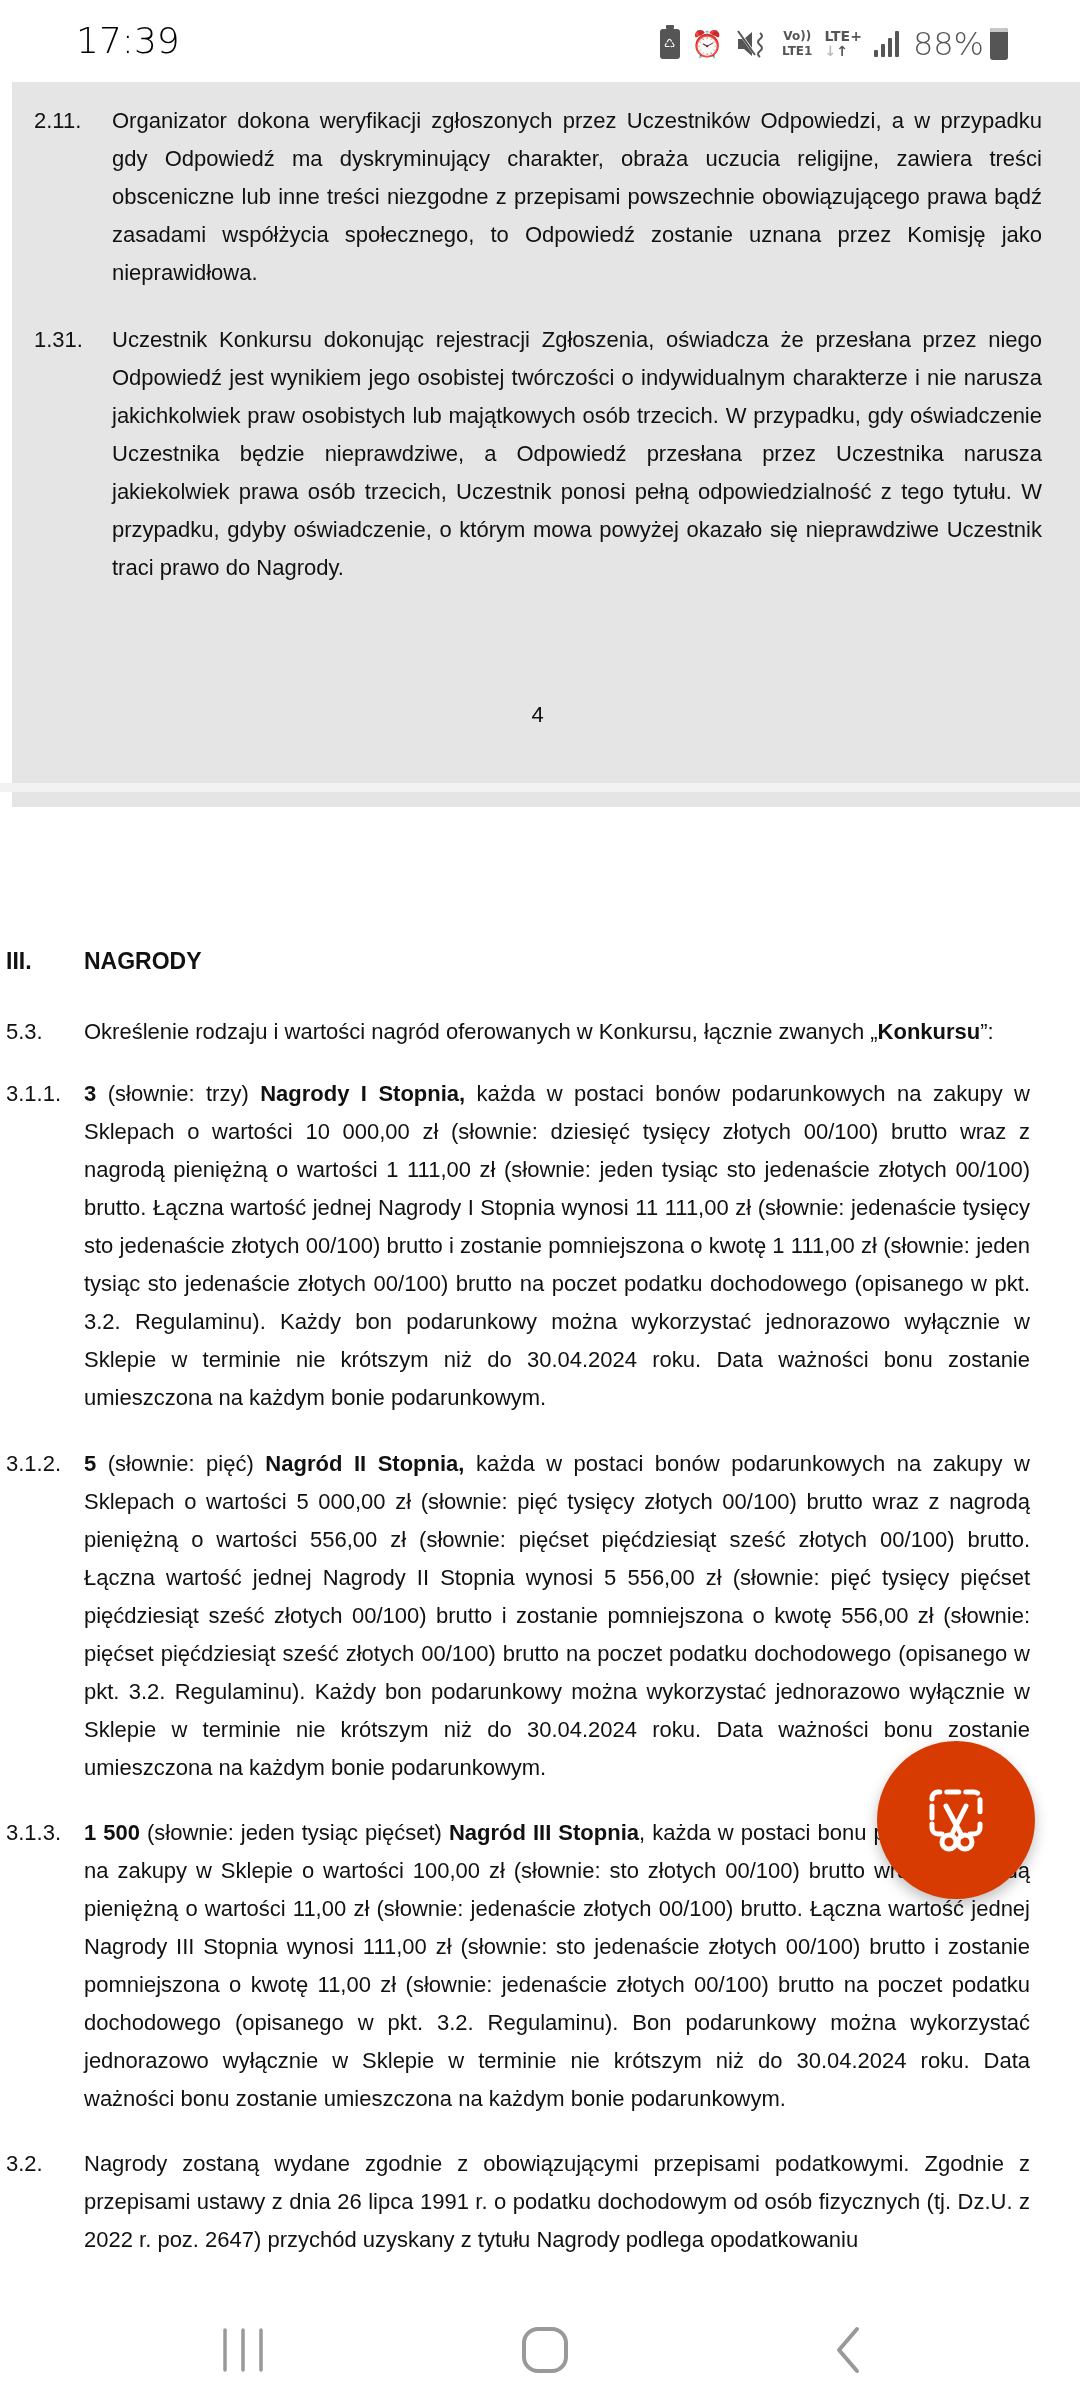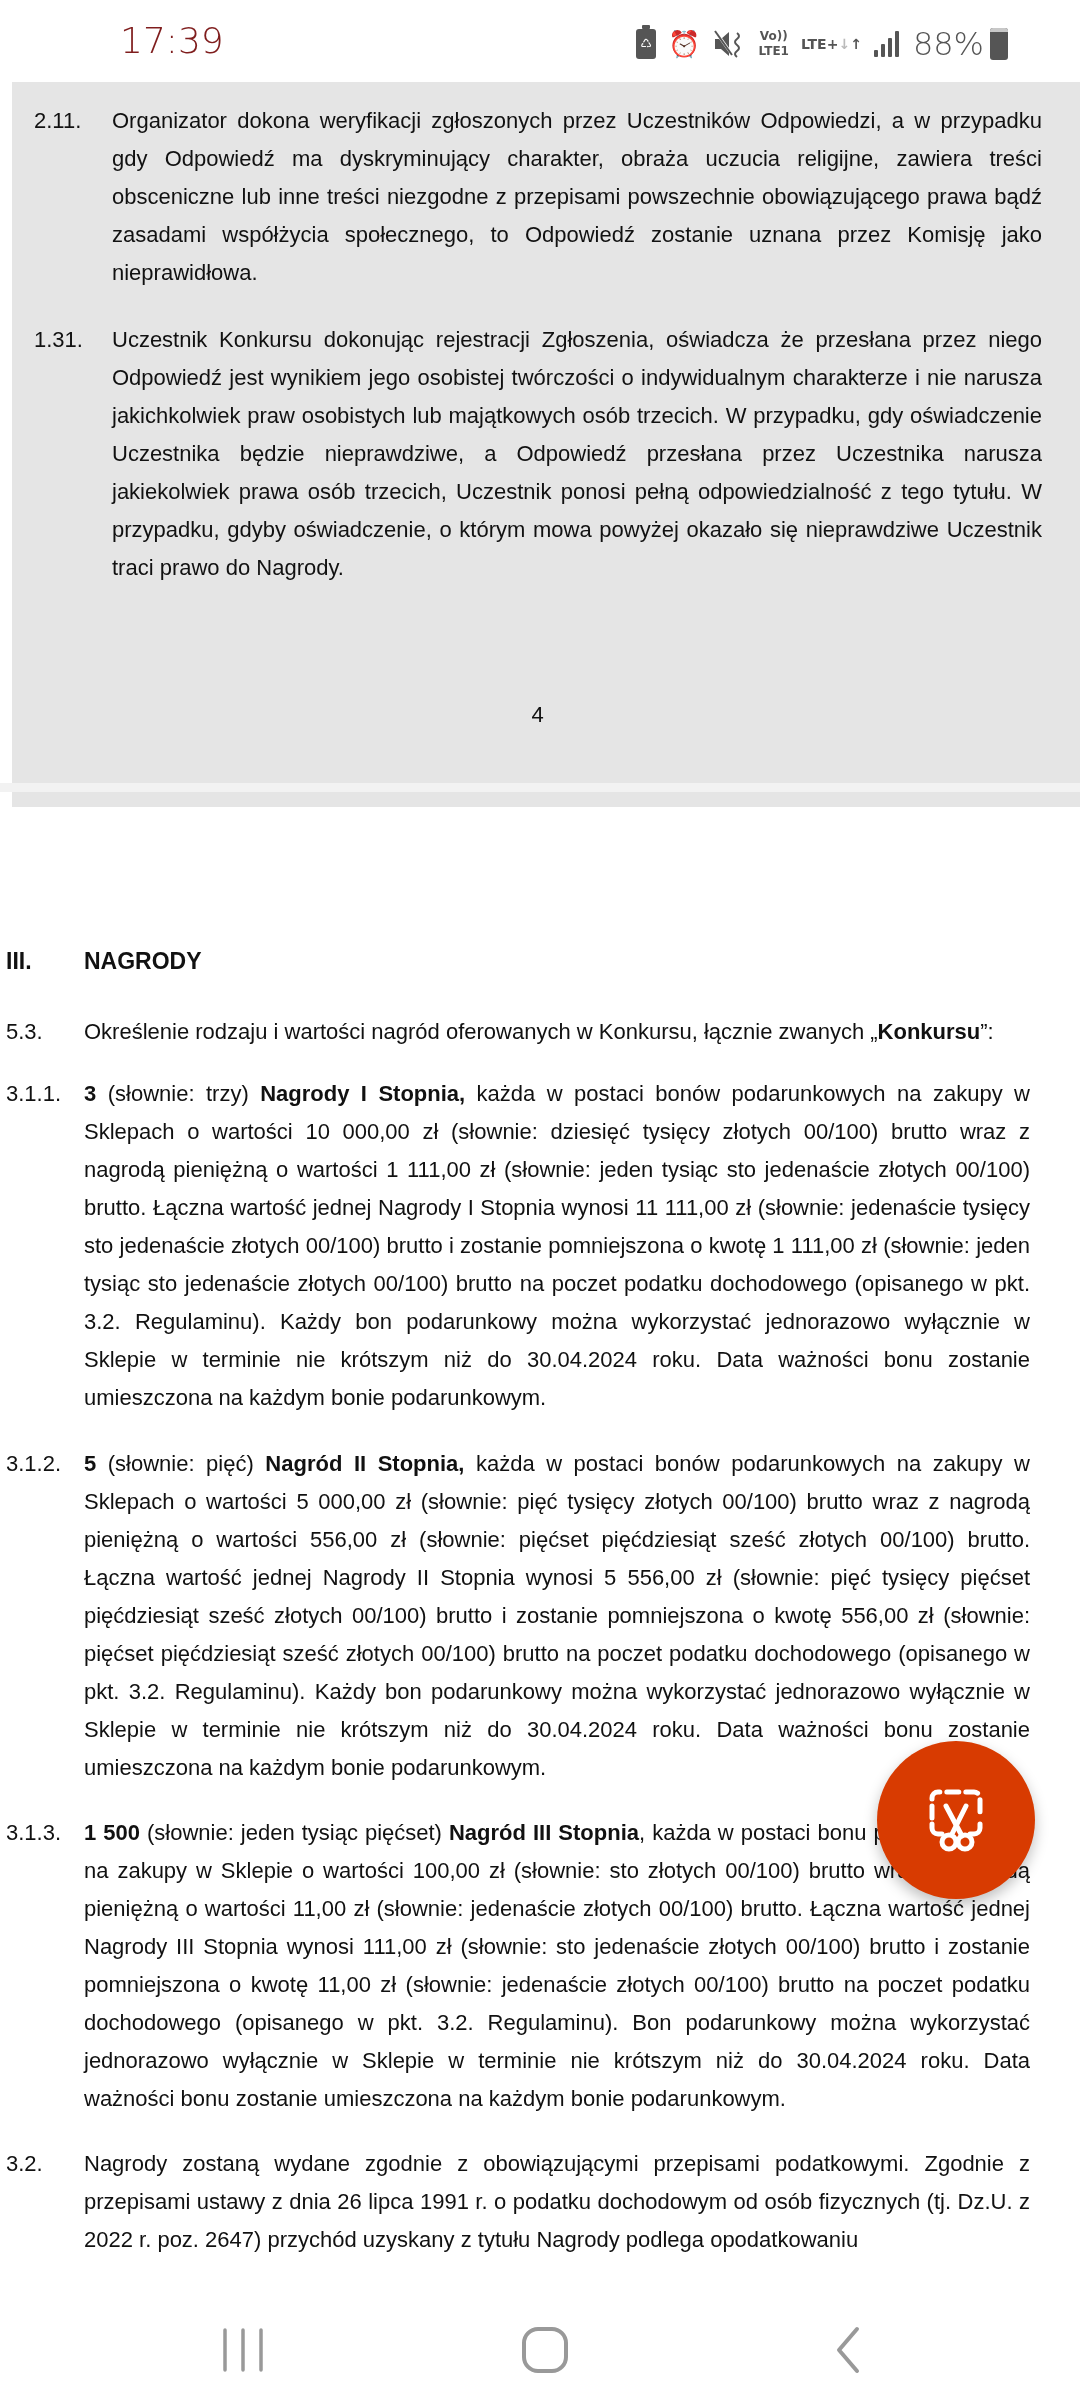--- a/index.html
+++ b/index.html
@@ -1,30 +1,30 @@
 <!DOCTYPE html>
 <html><head>
 <meta charset="utf-8">
 <style>
   * { box-sizing: border-box; margin: 0; padding: 0; }
   html, body { width: 1080px; height: 2400px; background: #ffffff; overflow: hidden; }
   body { position: relative; font-family: "Liberation Sans", sans-serif; color: #111; }
 
   
   .status-bar { position: absolute; left: 0; top: 0; width: 1080px; height: 82px; background: #fff; z-index: 5; }
-  .status-time { position: absolute; left: 76px; top: 20px; font-family: "DejaVu Sans", sans-serif; font-size: 36px; color: #7f1d1d; letter-spacing: 0px; font-weight: 300; margin-left: 44px; }
+  .status-time { position: absolute; left: 76px; top: 20px; font-family: "DejaVu Sans", sans-serif; font-size: 36px; color: #000000; letter-spacing: 0px; font-weight: 300; }
   .status-icons { position: absolute; right: 72px; top: 22px; height: 44px; display: flex; align-items: center; gap: 12px; color: #555; }
   .si { display: inline-flex; align-items: center; justify-content: center; }
   .si-batt-saver { width: 20px; height: 30px; background: #555; border-radius: 3px; position: relative; }
   .si-batt-saver::before { content: ""; position: absolute; top: -4px; left: 6px; width: 8px; height: 4px; background: #555; border-radius: 1px; }
   .si-batt-saver span { color: #fff; font-size: 13px; line-height: 30px; font-family: "DejaVu Sans", sans-serif; }
   .si-alarm { font-size: 26px; font-family: "DejaVu Sans", sans-serif; color: #555; }
   .si-mute { font-size: 26px; font-family: "DejaVu Sans", sans-serif; color: #555; }
   .si-volte { display: flex; flex-direction: column; font-family: "DejaVu Sans", sans-serif; font-size: 12px; line-height: 15px; font-weight: bold; color: #555; }
-  .si-lte { display: flex; flex-direction: row; align-items: flex-end; font-family: "DejaVu Sans", sans-serif; font-size: 14px; line-height: 15px; font-weight: bold; color: #555; }
+  .si-lte { display: flex; flex-direction: column; align-items: flex-start; font-family: "DejaVu Sans", sans-serif; font-size: 14px; line-height: 15px; font-weight: bold; color: #555; }
   .si-lte .arrows { font-size: 14px; }
   .si-lte .arrows .dn { color: #bbb; }
   .si-signal { display: flex; align-items: flex-end; gap: 3px; height: 26px; }
   .si-signal i { display: block; width: 4px; background: #555; border-radius: 1px; }
   .si-pct { font-family: "DejaVu Sans", sans-serif; font-size: 32px; color: #555; font-weight: 300; margin-left: 2px; }
   .si-battery { width: 18px; height: 32px; position: relative; border-radius: 3px; overflow: hidden; background: #555; margin-left: -6px; }
   .si-battery .empty { position: absolute; left: 0; top: 0; width: 100%; background: #c8c8c8; }
   .si-battery::before { content: ""; }
 
   

